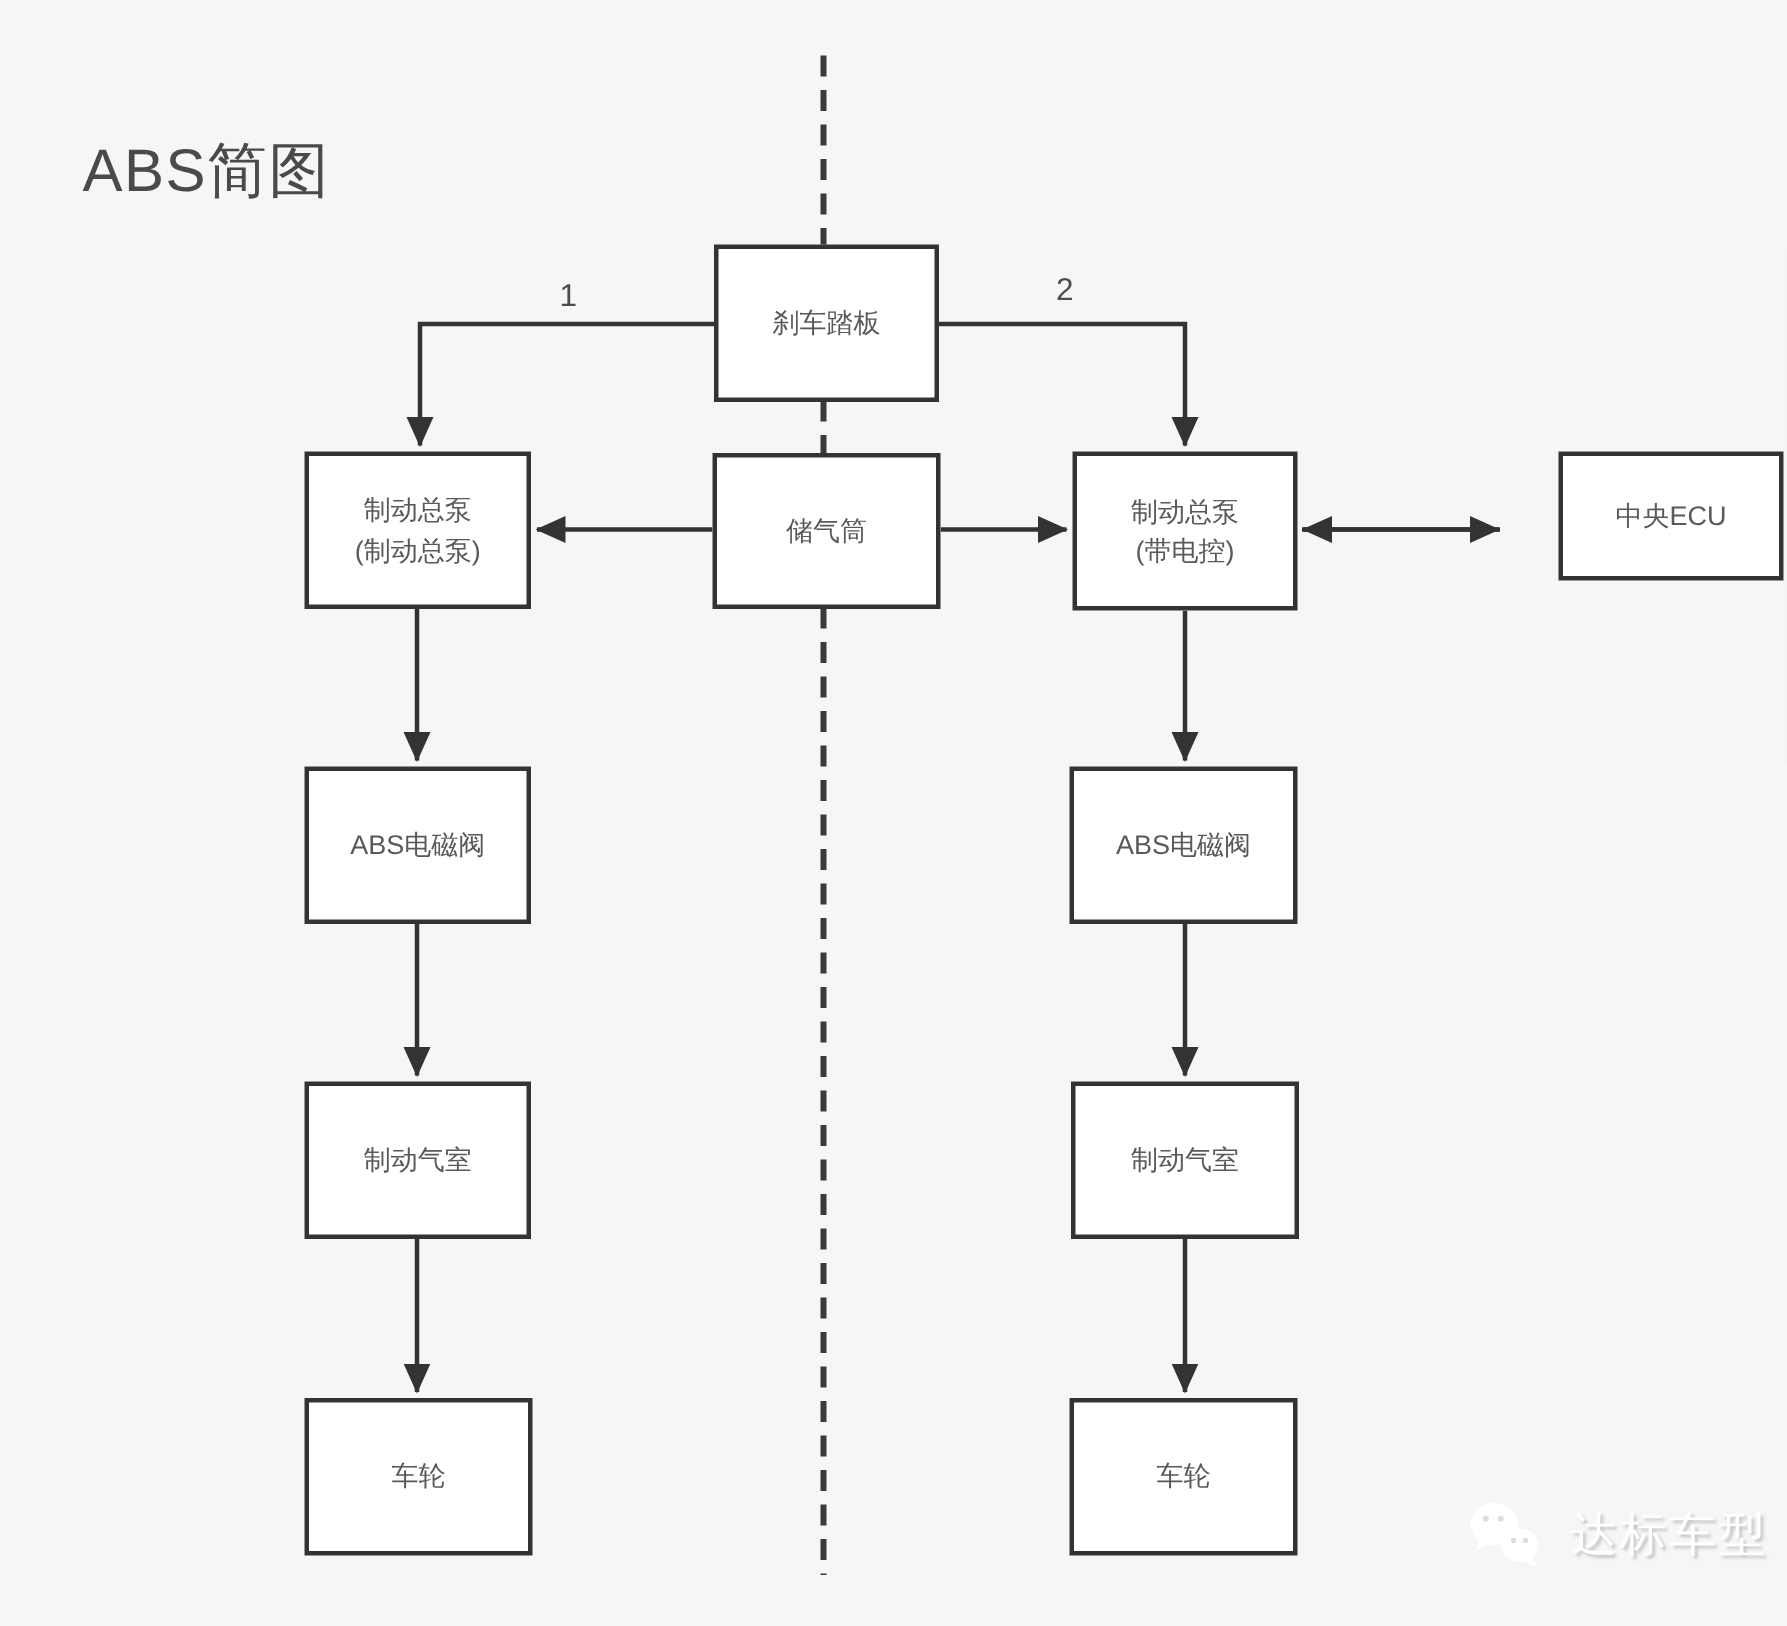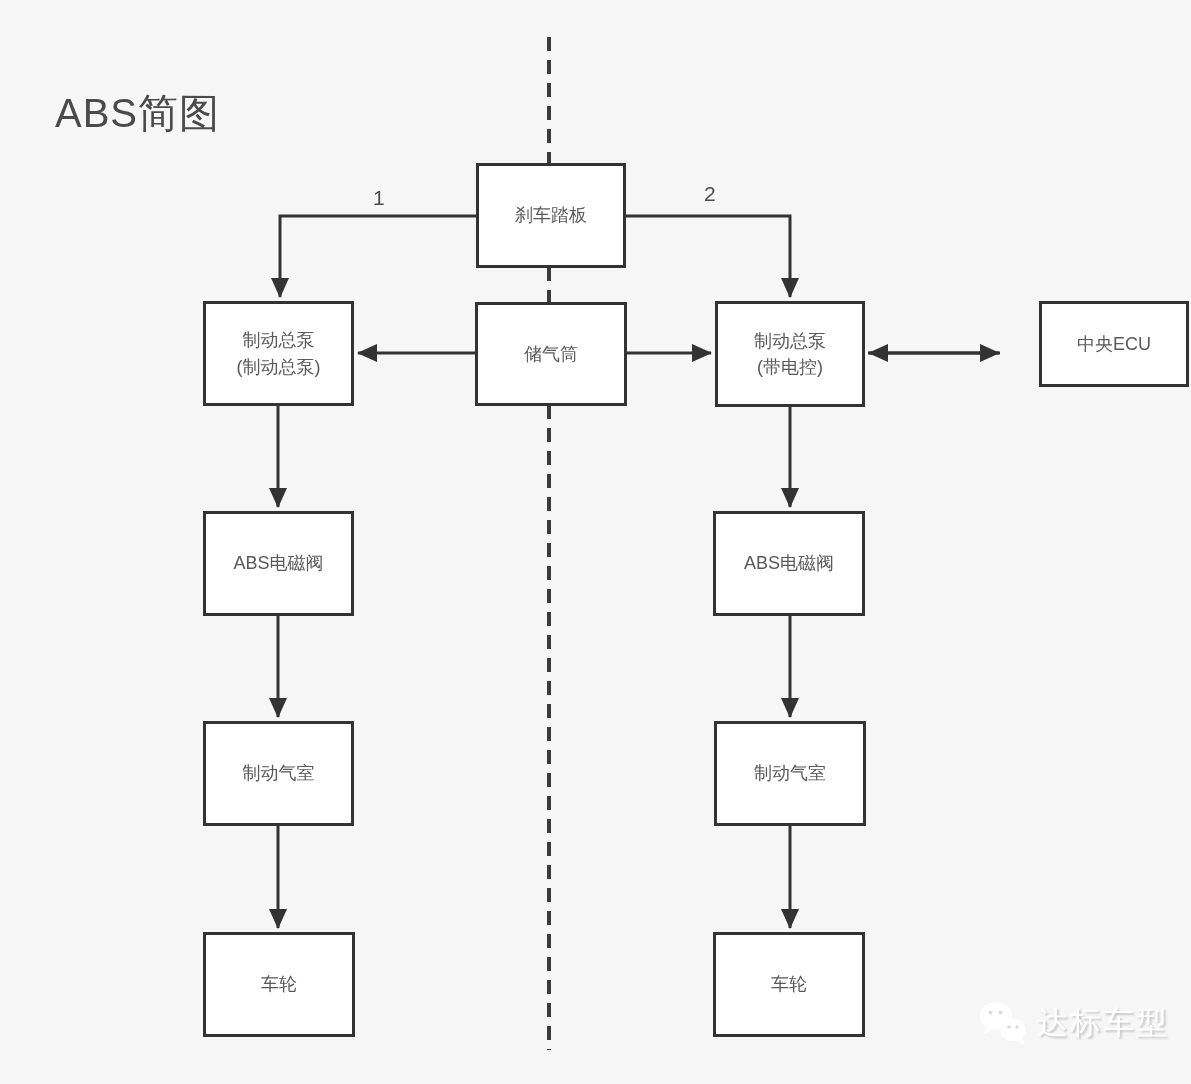--- a/index.html
+++ b/index.html
@@ -43,21 +43,21 @@
   .edge-label{
     position:absolute;
     font-size:21px;
     color:#4d4d4d;
   }
   .watermark{
     position:absolute;
     left:978px;top:1000px;
     display:flex;
     align-items:center;
-    gap:7px;
+    gap:17px;
     text-align:right;
   }
   .watermark-text{
     font-size:31px;
     color:#ffffff;
     letter-spacing:2px;
     text-shadow:2px 2px 2px rgba(140,140,140,0.45);
     white-space:nowrap;
   }
 </style>

